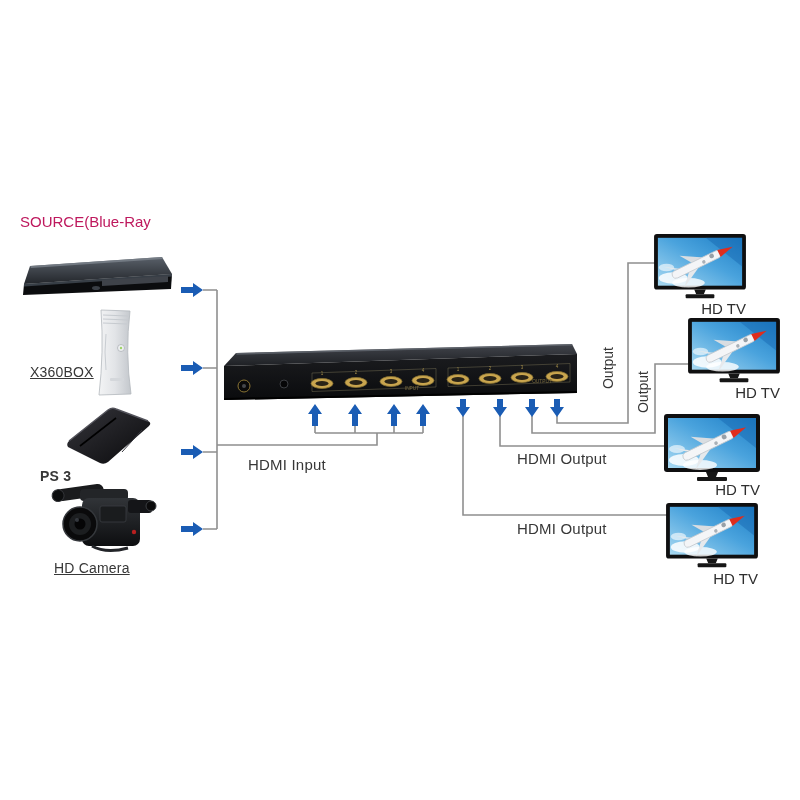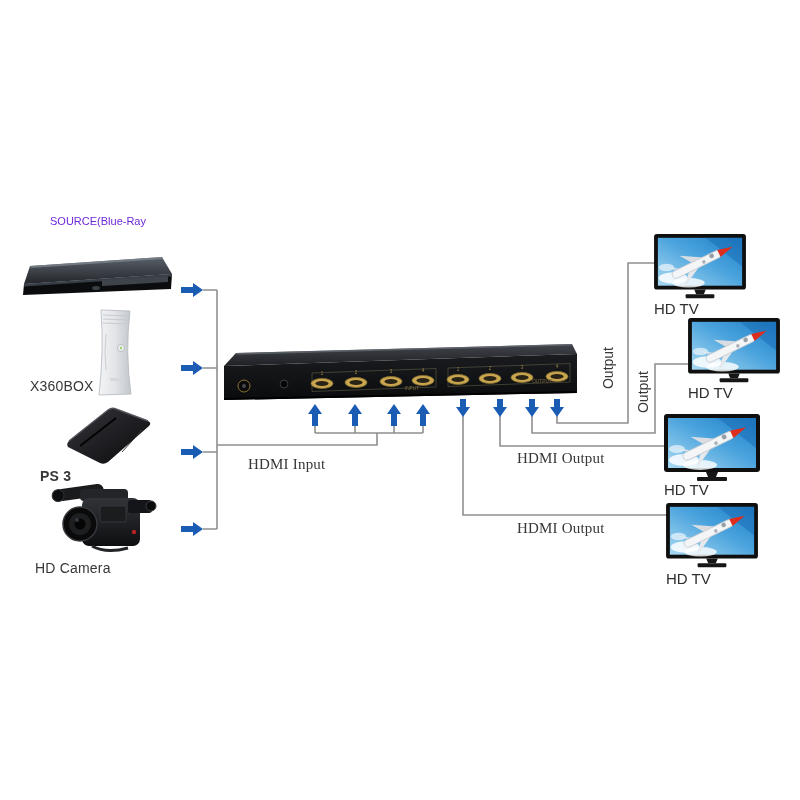--- a/index.html
+++ b/index.html
@@ -2,26 +2,26 @@
 <html><head>
 <meta charset="utf-8">
 <style>
   html,body{margin:0;padding:0;background:#fff;}
   #canvas{
     position:relative;width:800px;height:800px;background:#ffffff;overflow:hidden;
     font-family:"Liberation Sans", sans-serif;color:#3a3a3a;
   }
   .abs{position:absolute;}
   .lbl{position:absolute;color:#373737;font-size:14px;letter-spacing:.2px;white-space:nowrap;}
-  .lbl-lg{font-size:15px;font-family:Liberation Serif, serif;}
-  .src-lbl{position:absolute;left:20px;top:212px;width:156px;text-align:center;
-    font-size:11px;line-height:19px;color:#6d28d9;}
+  .lbl-lg{font-size:15px;}
+  .src-lbl{position:absolute;left:20px;top:212px;width:156px;text-align:left;
+    font-size:15px;line-height:19px;color:#be185d;}
   .vlbl{position:absolute;width:90px;height:16px;text-align:center;font-size:14px;
     color:#373737;transform:rotate(-90deg);white-space:nowrap;}
-  .tv-label{position:absolute;text-align:left;font-size:15px;color:#2e2e2e;}
+  .tv-label{position:absolute;text-align:right;font-size:15px;color:#2e2e2e;}
   svg{display:block;}
 </style>
 </head>
 <body>
 
 <div id="canvas">
 
   <svg class="abs" style="left:0;top:0;" width="800" height="800" aria-hidden="true">
     <g stroke="#8f8f8f" stroke-width="1.6" fill="none">
 
@@ -124,21 +124,21 @@
   </svg>
 
   <svg class="abs" style="left:90px;top:308px;" width="50" height="90" viewBox="0 0 50 90">
     <path d="M11,2 L40,3 Q35,44 41,86 L9,87 Q14,44 11,2 Z" fill="url(#xbGrad)" stroke="#b3b7bc" stroke-width="0.8"></path>
     <path d="M13,7 L38,8 M13,11 L38,12 M13,15 L37,16" stroke="#c6cacf" stroke-width="1.2" fill="none"></path>
     <circle cx="31" cy="40" r="3.5" fill="#eef0f2" stroke="#aeb2b7" stroke-width="0.8"></circle>
     <circle cx="31" cy="40" r="1.2" fill="#9fd468"></circle>
     <path d="M16,26 Q14,44 16,62" stroke="#c9cdd2" stroke-width="1" fill="none"></path>
     <rect x="20" y="70" width="14" height="3" rx="1" fill="#d4d7db"></rect>
   </svg>
-  <div class="lbl" style="left:30px;top:378px;">X360BOX</div>
+  <div class="lbl" style="left:30px;top:364px;text-decoration:underline;">X360BOX</div>
 
   <svg class="abs" style="left:58px;top:400px;" width="100" height="70" viewBox="0 0 100 70">
     <path d="M10,47 Q8,44 11,41 L50,10 Q54,7 58,9 L90,21 Q94,23 91,26 L50,62 Q46,65 42,63 Z" fill="url(#psGrad)"></path>
     <path d="M11,41 L50,10 Q54,7 58,9 L90,21" fill="none" stroke="#53535b" stroke-width="1.4"></path>
     <path d="M22,46 L58,18" stroke="#000000" stroke-width="1.6" fill="none"></path>
     <path d="M64,52 L84,30" stroke="#3a3a40" stroke-width="1" fill="none"></path>
   </svg>
   <div class="lbl" style="left:40px;top:468px;font-weight:bold;">PS 3</div>
 
   <svg class="abs" style="left:48px;top:462px;" width="110" height="98" viewBox="0 0 110 98">
@@ -151,21 +151,21 @@
     <rect x="80" y="38" width="24" height="13" rx="3" fill="#141518"></rect>
     <circle cx="103" cy="44" r="5" fill="#0a0a0b" stroke="#3a3d41" stroke-width="1"></circle>
     <circle cx="32" cy="62" r="17" fill="#0a0a0b" stroke="#35383c" stroke-width="1.5"></circle>
     <circle cx="32" cy="62" r="11" fill="#1c1e20"></circle>
     <circle cx="32" cy="62" r="5.5" fill="#050506"></circle>
     <circle cx="29" cy="58" r="2" fill="#3e434a" opacity="0.8"></circle>
     <rect x="52" y="44" width="26" height="16" rx="2" fill="#1a1c1e" stroke="#3a3d41" stroke-width="0.8"></rect>
     <circle cx="86" cy="70" r="2.2" fill="#b92020"></circle>
     <path d="M44,84 Q58,92 80,86" stroke="#222428" stroke-width="3" fill="none"></path>
   </svg>
-  <div class="lbl" style="left:35px;top:560px;">HD Camera</div>
+  <div class="lbl" style="left:54px;top:560px;text-decoration:underline;">HD Camera</div>
 
   <svg class="abs" style="left:220px;top:340px;" width="360" height="62" viewBox="0 0 360 62">
     <polygon points="4,26 16,13 352,4 357,14" fill="url(#swTop)"></polygon>
     <polygon points="16,13 352,4 352.6,5.6 16.6,14.8" fill="#6a6f77" opacity="0.7"></polygon>
     <polygon points="4,26 357,14 357,53 4,60" fill="url(#swFront)"></polygon>
     <polygon points="4,58 357,51 357,53 4,60" fill="#000000"></polygon>
 
     <circle cx="24" cy="46" r="6" fill="#0a0a0a" stroke="#8a7434" stroke-width="1"></circle>
     <circle cx="24" cy="46" r="2" fill="#46484c"></circle>
     <circle cx="64" cy="44" r="4" fill="#060607" stroke="#3c3e42" stroke-width="1"></circle>

